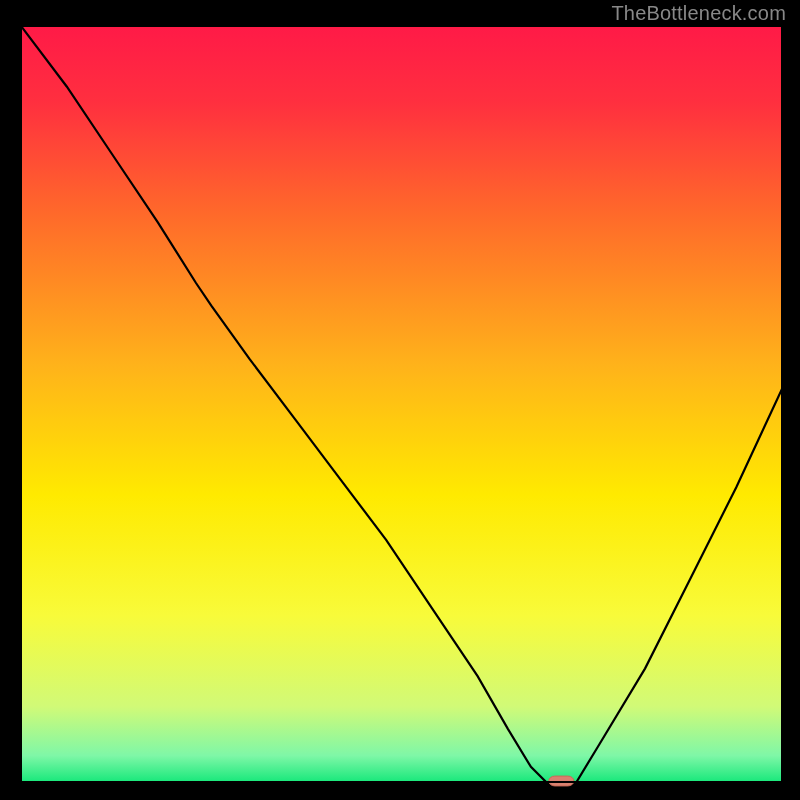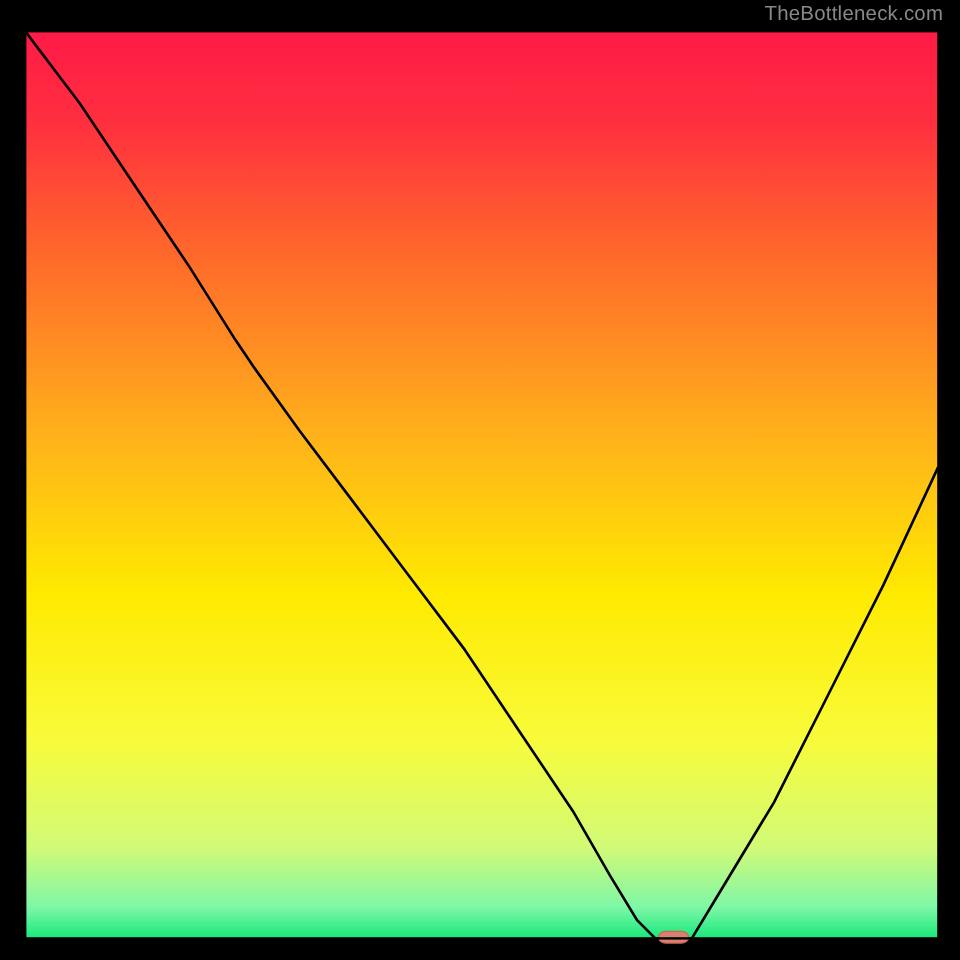--- a/index.html
+++ b/index.html
@@ -14,21 +14,21 @@
   .frame {
     position: relative;
     width: 800px;
     height: 800px;
   }
   .watermark {
     position: absolute;
     top: 2px;
     right: 14px;
     color: #888;
-    font-size: 17px;
+    font-size: 20px;
     font-weight: 500;
     letter-spacing: 0.2px;
     z-index: 10;
   }
   svg {
     position: absolute;
     top: 0;
     left: 0;
   }
 </style>

